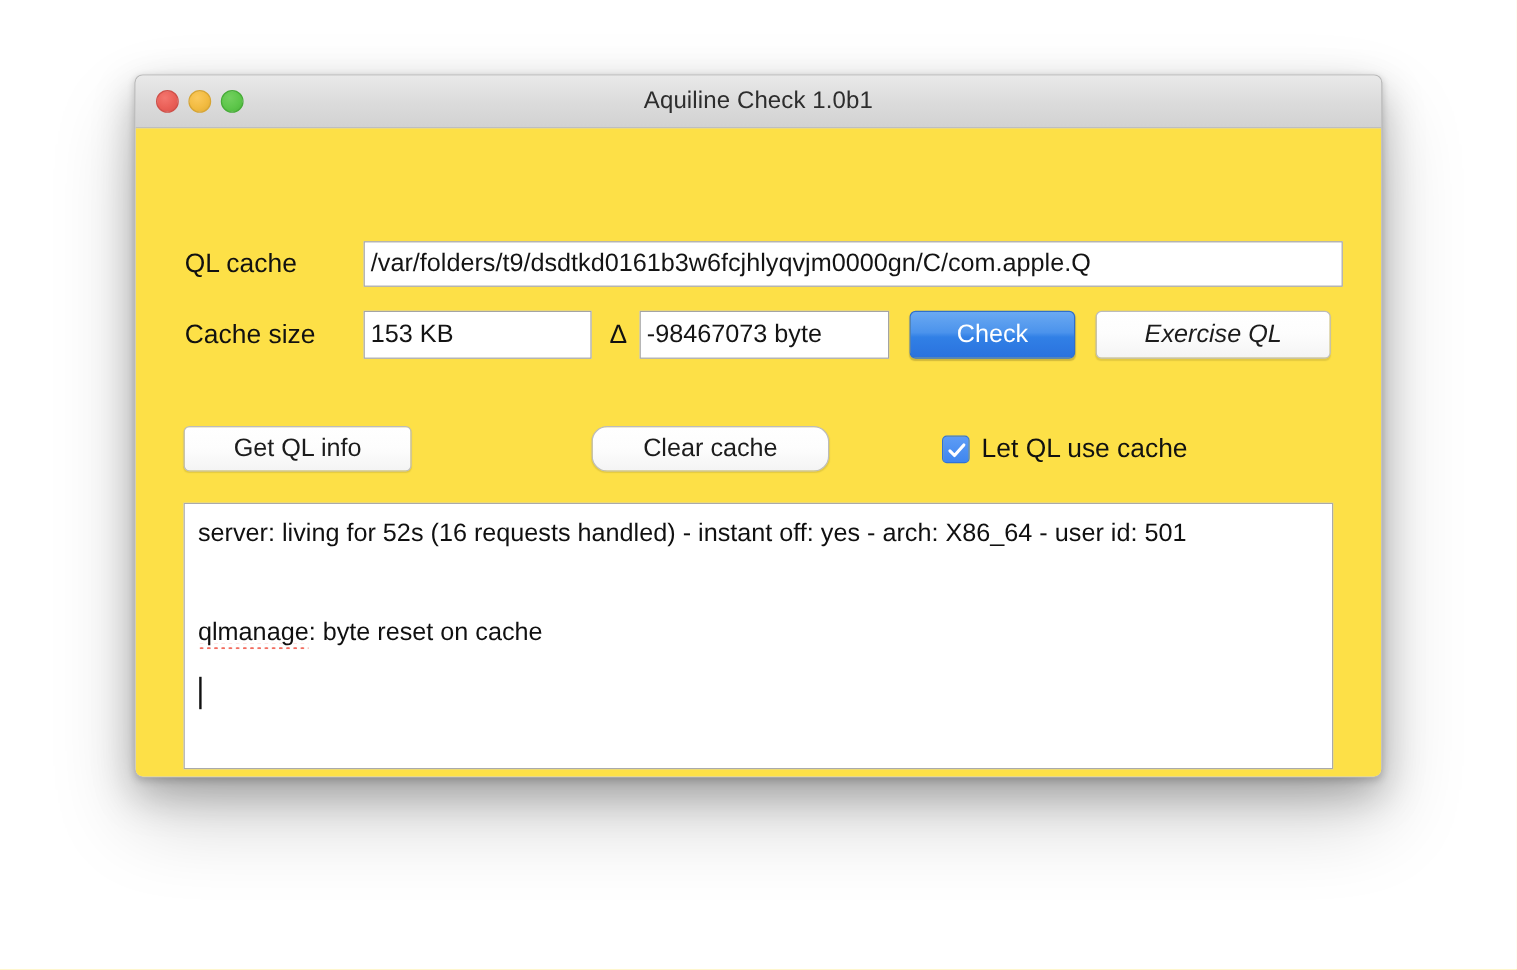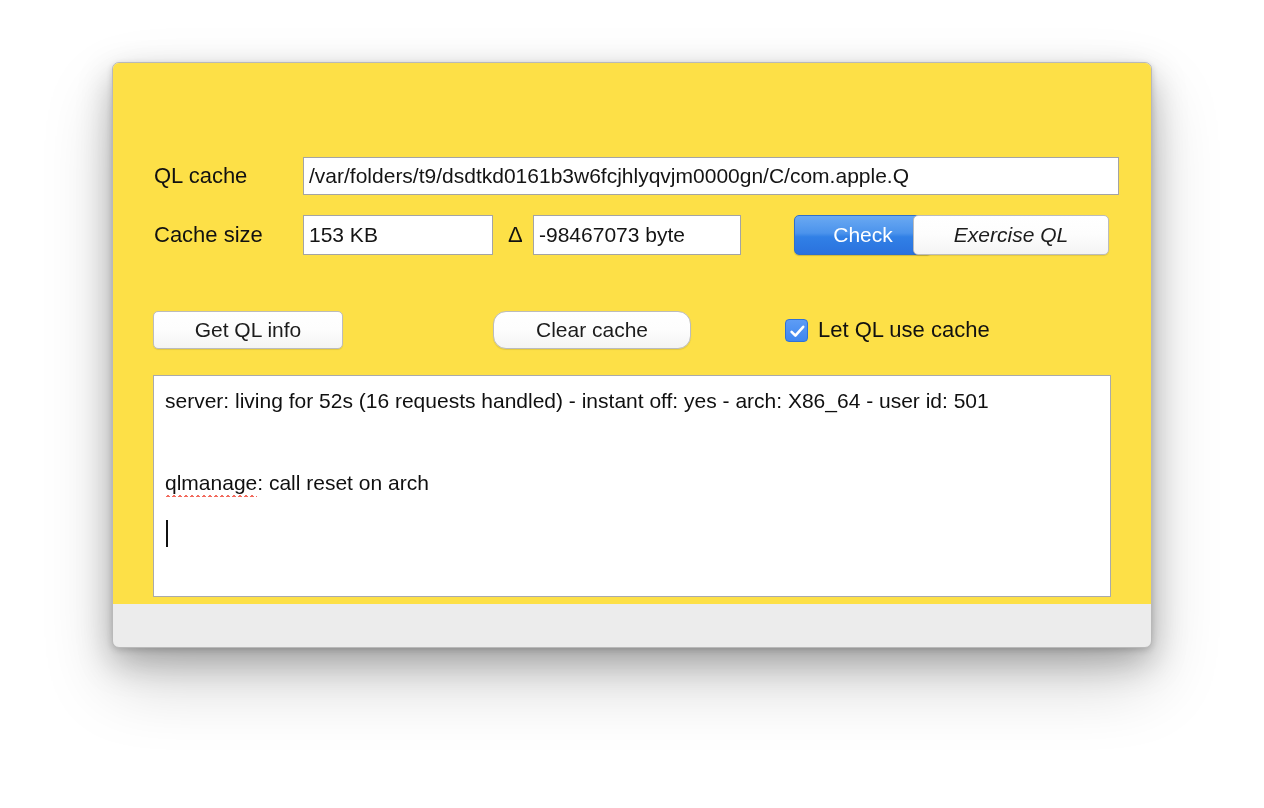--- a/index.html
+++ b/index.html
@@ -125,21 +125,20 @@
     align-items: center;
     justify-content: center;
     cursor: default;
     white-space: nowrap;
   }
   .btn.default {
     border: 1px solid #2f6fcc;
     background: linear-gradient(to bottom, #6aa9f2 0%, #4b93ec 45%, #3180e6 55%, #2a72de 100%);
     color: #ffffff;
     box-shadow: 0 1px 1px rgba(0,0,0,0.18);
-    margin-left: 36px;
   }
 
   
   .lbl {
     font-size: 22px;
     color: #111111;
     white-space: nowrap;
   }
 
   
@@ -291,20 +290,28 @@
     height: 30px;
   }
 </style>
 </head>
 <body>
 
 <div id="desktop">
 
   <div id="window">
 
+    <div id="titlebar">
+      <div id="traffic">
+        <div class="light close"></div>
+        <div class="light min"></div>
+        <div class="light max"></div>
+      </div>
+      <div id="window-title">Aquiline Check 1.0b1</div>
+    </div>
 
     <div id="content">
 
       <div id="ql-cache-group" style="position:absolute;left:0;top:0;width:100%;height:0;"></div>
 
       <div id="row-ql-cache-label" class="lbl" style="top:94px;height:38px;">QL cache</div>
       <div id="ql-cache-field" class="tfield">/var/folders/t9/dsdtkd0161b3w6fcjhlyqvjm0000gn/C/com.apple.Q</div>
 
       <div id="row-cache-size-label" class="lbl" style="top:152px;height:40px;">Cache size</div>
       <div id="cache-size-field" class="tfield">153 KB</div>
@@ -321,19 +328,19 @@
           <svg width="19" height="19" viewBox="0 0 19 19" aria-hidden="true">
             <path d="M3.6 9.8 L7.4 13.6 L15.2 4.8" fill="none" stroke="#ffffff" stroke-width="2.6" stroke-linecap="round" stroke-linejoin="round"></path>
           </svg>
         </div>
         <div class="lbl">Let QL use cache</div>
       </div>
 
       <div id="log-area">
         <div class="log-line">server: living for 52s (16 requests handled) - instant off: yes - arch: X86_64 - user id: 501</div>
         <div class="log-spacer"></div>
-        <div class="log-line"><span class="misspelled">qlmanage</span><span>: call reset on arch</span></div>
+        <div class="log-line"><span class="misspelled">qlmanage</span><span>: byte reset on cache</span></div>
         <div id="caret-line"><span id="caret"></span></div>
       </div>
 
     </div>
   </div>
 </div>
 
 </body></html>

